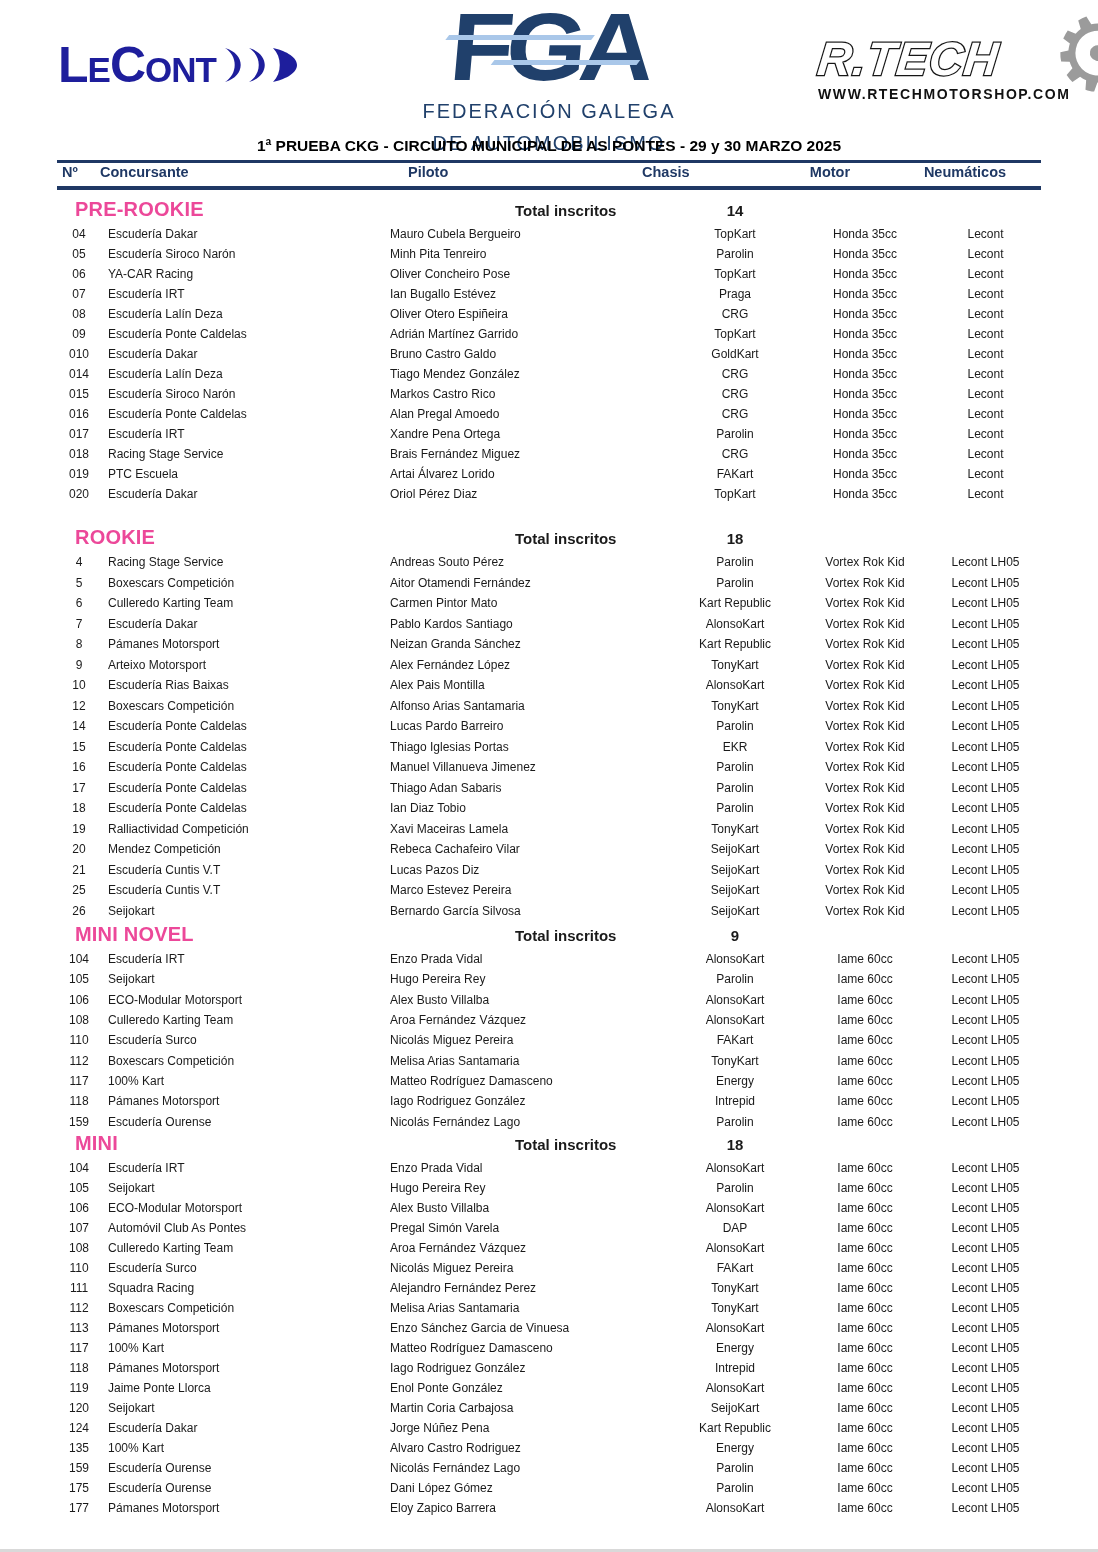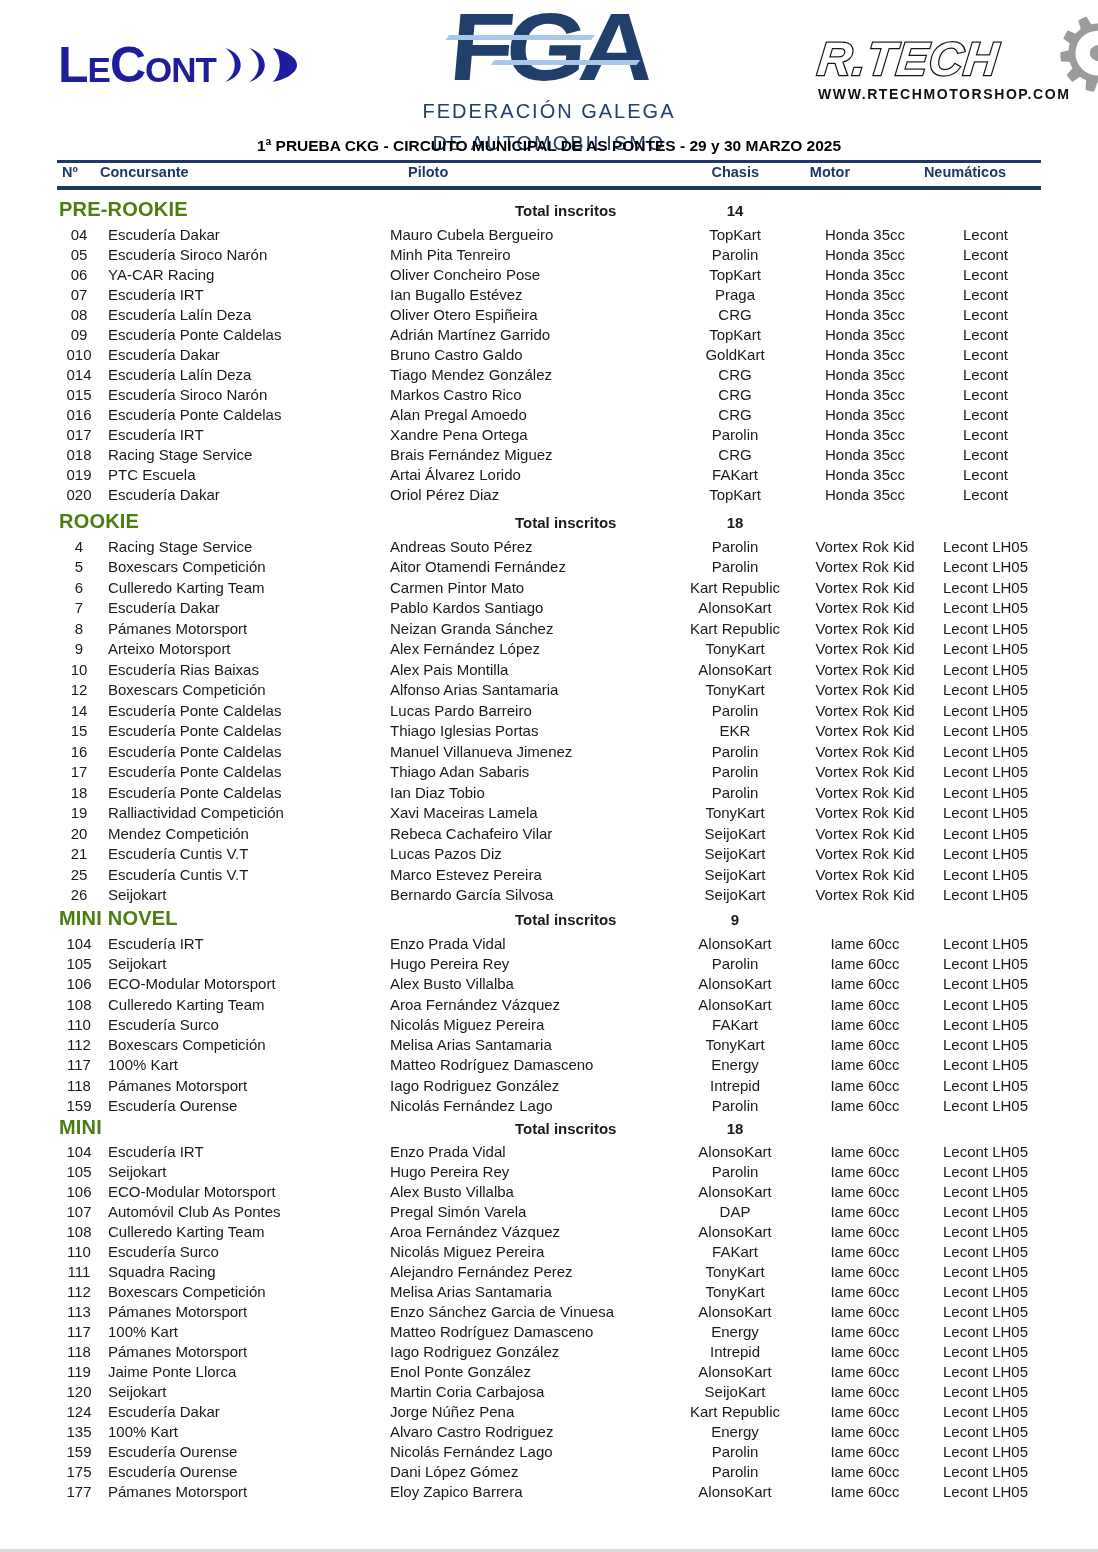--- a/index.html
+++ b/index.html
@@ -72,42 +72,42 @@
   .rule.top{top:160px;height:3px;}
   .rule.bottom{top:186px;height:4px;}
   .col-header{
     position:absolute;top:164px;font-weight:bold;font-size:14.5px;color:var(--navy);
     white-space:nowrap;
     text-align:right;
   }
   .ch-num{left:62px;}
   .ch-team{left:100px;}
   .ch-pilot{left:408px;}
-  .ch-chassis{left:659px;width:100px;text-align:right;}
+  .ch-chassis{left:642px;width:100px;text-align:left;}
   .ch-motor{left:780px;width:100px;text-align:center;}
   .ch-tyres{left:905px;width:120px;text-align:center;}
 
   
   #sections{position:absolute;left:57px;top:192px;width:984px;}
   section{display:block;}
   .sec-head{position:relative;height:26px;}
   #sections section:nth-of-type(1) .sec-head{margin-top:6px;}
-  #sections section:nth-of-type(2) .sec-head{margin-top:6px;}
+  #sections section:nth-of-type(2) .sec-head{margin-top:22px;}
   #sections section:nth-of-type(3) .sec-head{margin-top:2px;}
   #sections section:nth-of-type(4) .sec-head{margin-top:0px;}
   .sec-name{
-    position:absolute;left:2px;top:0;font-weight:bold;font-size:20px;color:#4d7c0f;
+    position:absolute;left:18px;top:0;font-weight:bold;font-size:20px;color:#ec4899;
     letter-spacing:0.2px;
   }
   .sec-total-label{position:absolute;left:458px;top:4px;font-weight:bold;font-size:15px;}
   .sec-total-value{position:absolute;left:613px;top:4px;width:130px;text-align:center;font-weight:bold;font-size:15px;}
 
   .row{
     display:grid;grid-template-columns:44px 289px 280px 130px 130px 111px;
-    align-items:center;font-size:15px;line-height:1;color:var(--ink);
+    align-items:center;font-size:12px;line-height:1;color:var(--ink);
   }
   #sections section:nth-of-type(1) .row{height:20px;}
   #sections section:nth-of-type(2) .row{height:20.5px;}
   #sections section:nth-of-type(3) .row{height:20.3px;}
   #sections section:nth-of-type(4) .row{height:20px;}
   .c{white-space:nowrap;overflow:visible;}
   .c.num{text-align:center;}
   .c.team{padding-left:7px;}
   .c.chassis,.c.motor,.c.tyres{text-align:center;}
 

